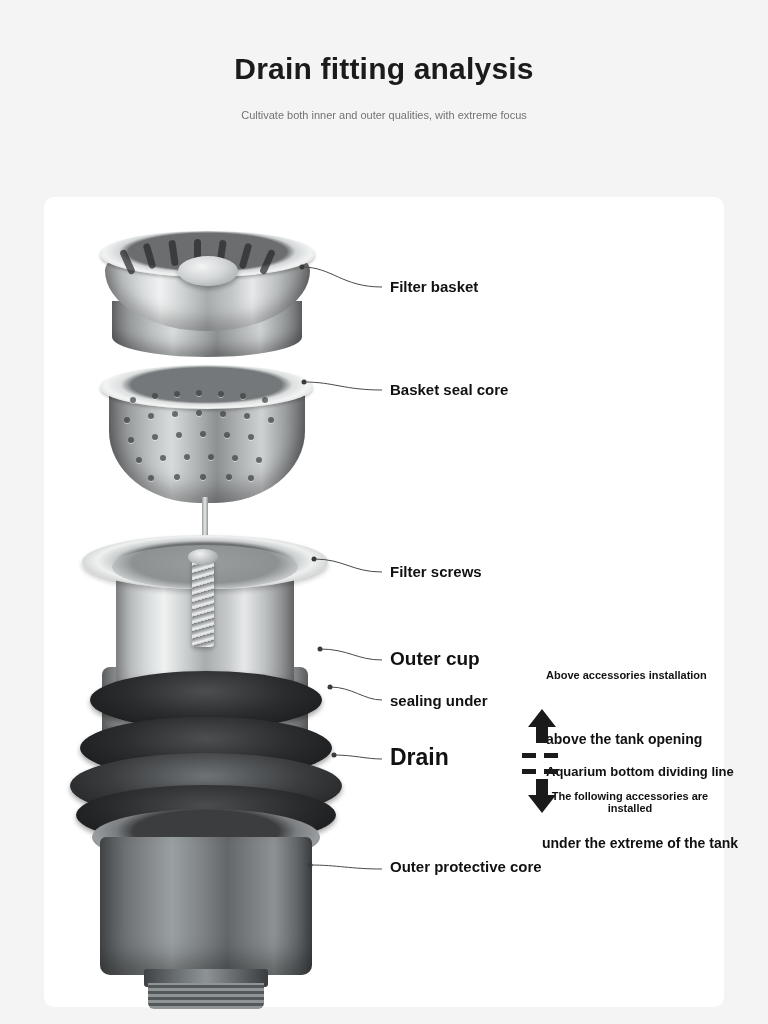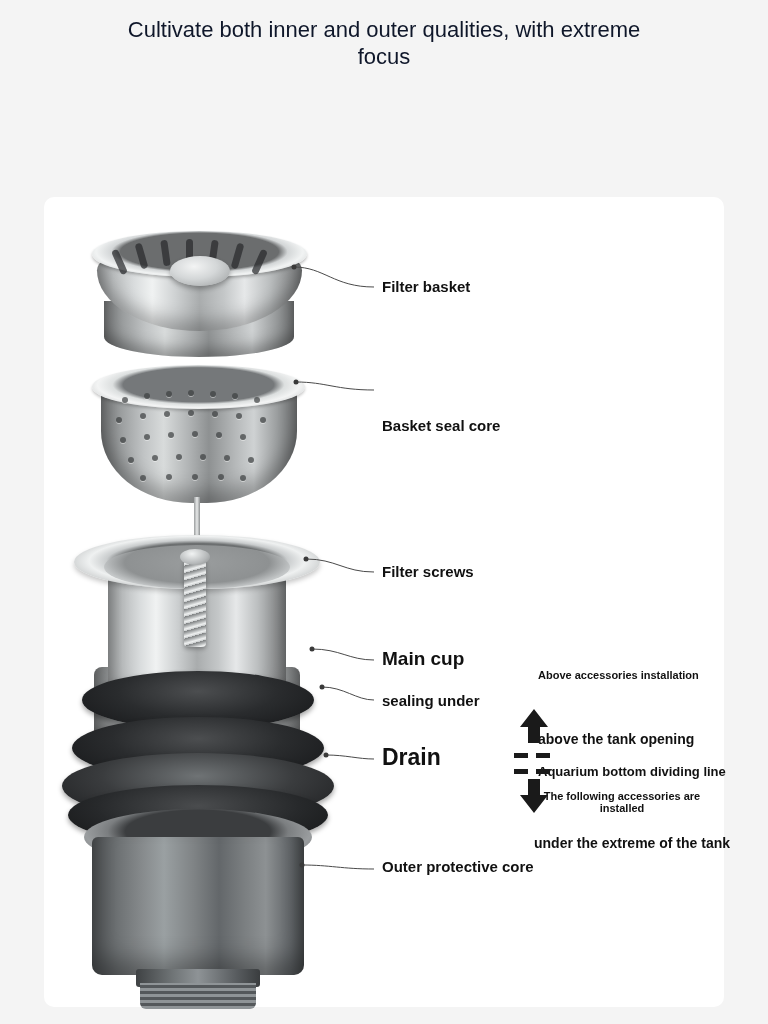--- a/index.html
+++ b/index.html
@@ -24,38 +24,38 @@
   }
   .title {
     margin-top: 52px;
     font-size: 30px;
     font-weight: 700;
     color: #1b1b1b;
     letter-spacing: .2px;
   }
   .subtitle {
     margin-top: 16px;
-    font-size: 22px;
-    color: #0f172a;
+    font-size: 11px;
+    color: #737373;
     line-height: 27px;
     width: 520px;
     margin-left: auto; margin-right: auto;
   }
 
   
   .card {
     position: absolute;
     left: 44px; top: 197px;
     width: 680px; height: 810px;
     background: #ffffff;
     border-radius: 10px;
   }
 
   
-  .art { position: absolute; left: 0; top: 0; width: 680px; height: 810px; }
+  .art { position: absolute; left: 8px; top: 0; width: 680px; height: 810px; }
 
   
   .metal {
     background: linear-gradient(90deg,
       #8d8f90 0%, #b9bcbd 8%, #d9dcdd 18%, #f0f2f2 27%,
       #cfd2d3 38%, #a9acad 50%, #c4c7c8 62%, #e6e8e9 72%,
       #bcbfc0 84%, #8a8c8d 95%, #6f7172 100%);
   }
   .metal-dark {
     background: linear-gradient(90deg,
@@ -241,20 +241,21 @@
   .note.md { font-size: 13px; }
   .note.lg { font-size: 14px; }
   .note.wrap { white-space: normal; text-align: center; }
 </style>
 </head>
 <body>
 
 <div id="page">
 
   <div class="header">
+    <div class="title">Drain fitting analysis</div>
     <div class="subtitle">Cultivate both inner and outer qualities, with extreme focus</div>
   </div>
 
   <div class="card">
     <div class="art">
 
       <div class="fb-skirt metal-dark"></div>
       <div class="fb-body metal"></div>
       <div class="fb-rim"></div>
       <div class="fb-hole" style="left:72px;  top:52px;  transform:rotate(-24deg);"></div>
@@ -333,23 +334,23 @@
           <circle cx="252" cy="185" r="2.5"></circle>
           <circle cx="262" cy="362" r="2.5"></circle>
           <circle cx="268" cy="452" r="2.5"></circle>
           <circle cx="278" cy="490" r="2.5"></circle>
           <circle cx="282" cy="558" r="2.5"></circle>
           <circle cx="258" cy="668" r="2.5"></circle>
         </g>
       </svg>
 
       <div class="lbl" style="left:338px; top:81px;">Filter basket</div>
-      <div class="lbl" style="left:338px; top:184px;margin-top:36px;">Basket seal core</div>
+      <div class="lbl" style="left:338px; top:184px;">Basket seal core</div>
       <div class="lbl" style="left:338px; top:366px;">Filter screws</div>
-      <div class="lbl big" style="left:338px; top:451px;">Main cup</div>
+      <div class="lbl big" style="left:338px; top:451px;">Outer cup</div>
       <div class="lbl" style="left:338px; top:495px;">sealing under</div>
       <div class="lbl huge" style="left:338px; top:547px;">Drain</div>
       <div class="lbl" style="left:338px; top:661px;">Outer protective core</div>
 
       <div class="note sm" style="left:494px; top:472px;">Above accessories installation</div>
       <div class="note lg" style="left:494px; top:534px;text-align:center;">above the tank opening</div>
       <div class="note md" style="left:494px; top:567px;">Aquarium bottom dividing line</div>
       <div class="note sm wrap" style="left:494px; top:593px; width:168px;">The following accessories are installed</div>
       <div class="note lg" style="left:490px; top:638px;">under the extreme of the tank</div>
 

